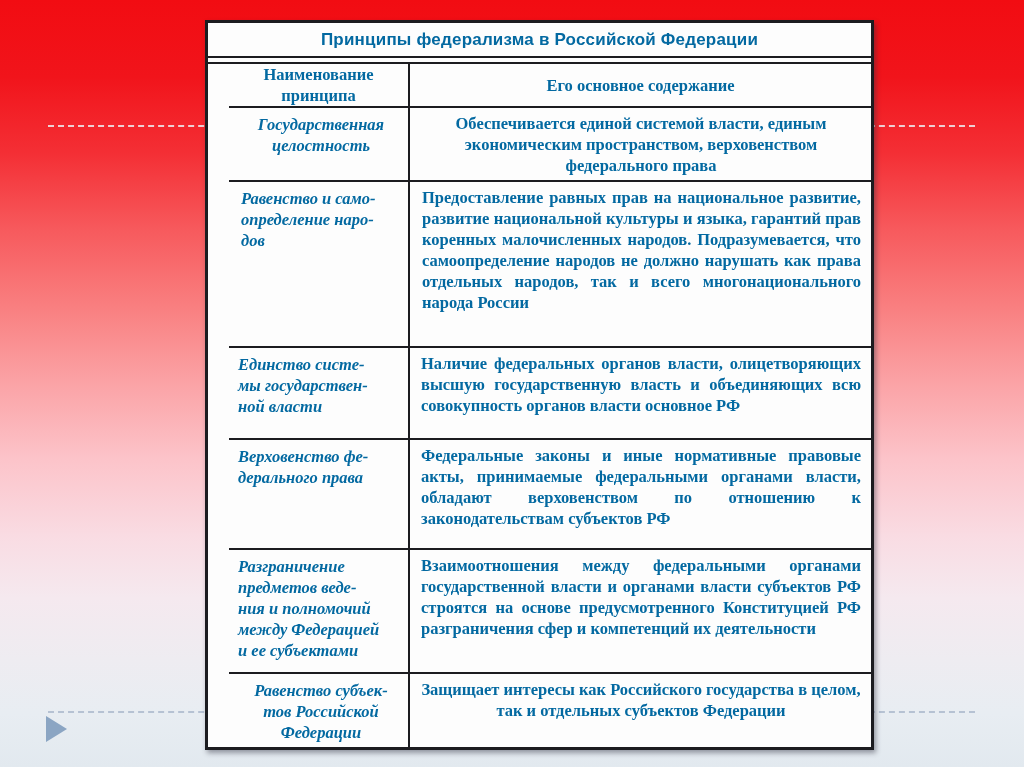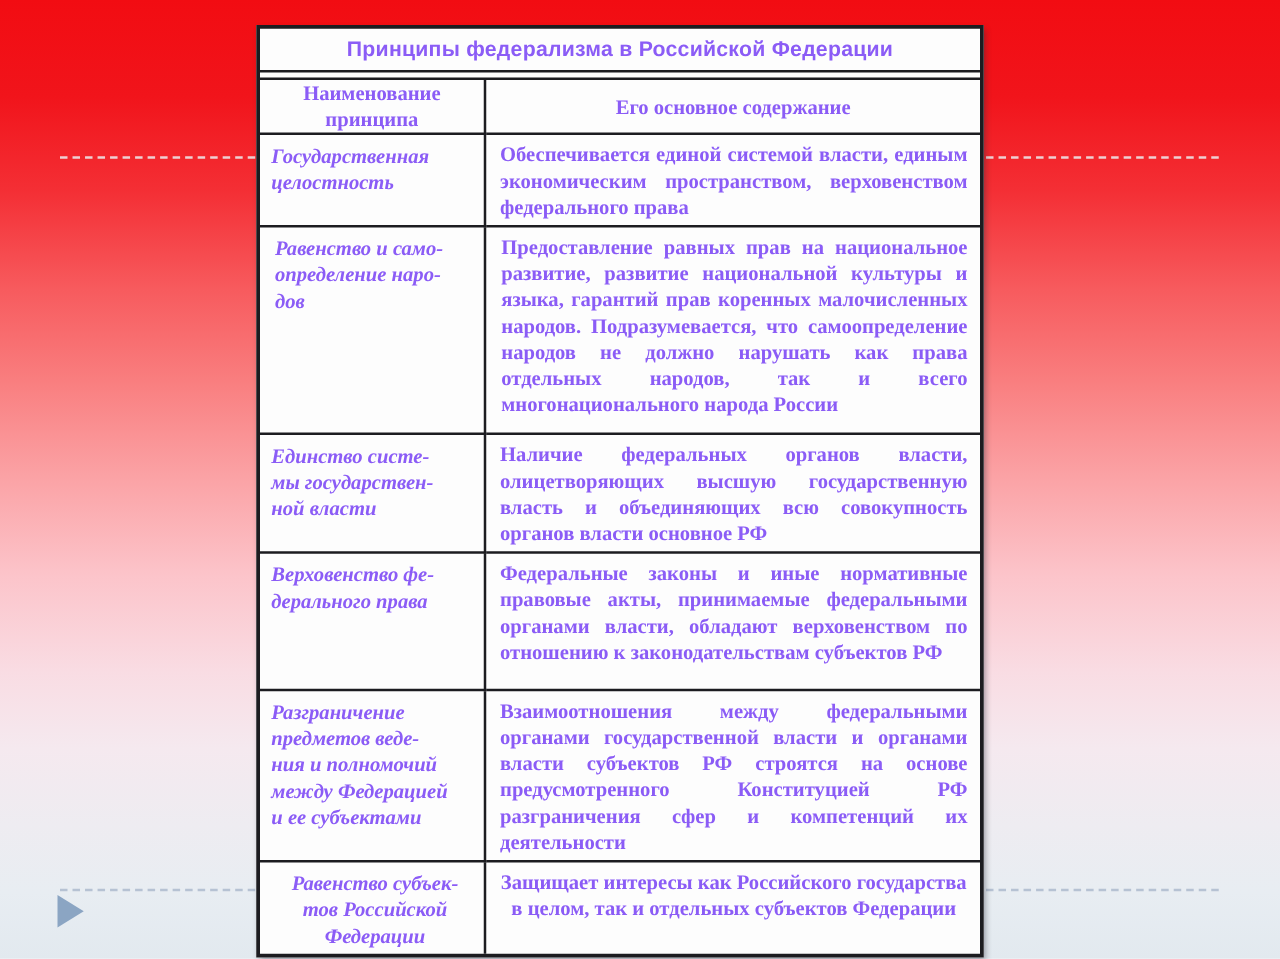--- a/index.html
+++ b/index.html
@@ -24,35 +24,35 @@
   .triangle {
     position: absolute; left: 46px; top: 716px; z-index: 1;
     width: 0; height: 0;
     border-left: 21px solid #8ba5c3;
     border-top: 13px solid transparent;
     border-bottom: 13px solid transparent;
   }
 
   
   .sheet {
-    position: absolute; left: 205px; top: 20px; width: 582px; z-index: 2;
+    position: absolute; left: 205px; top: 20px; width: 669px; z-index: 2;
     background: #fdfdfd; border: 3px solid #1c1c20;
     box-shadow: 2px 3px 5px rgba(45,45,60,0.45);
     box-sizing: border-box;
-    color: #8b5cf6;
+    color: #0369a1;
   }
   .title {
     height: 33px; display: flex; align-items: center; justify-content: center;
     border-bottom: 2px solid #1c1c20;
     font-family: "Liberation Sans", "DejaVu Sans", sans-serif;
     font-weight: bold; font-size: 17px; letter-spacing: 0.2px;
   }
   .rule-gap { height: 4px; border-bottom: 2px solid #1c1c20; }
 
-  .grid { display: grid; grid-template-columns: 181px 1fr; }
+  .grid { display: grid; grid-template-columns: 181px 1fr; margin-left: 21px; }
   .cell {
     border-bottom: 2px solid #1c1c20;
     box-sizing: border-box;
     font-size: 16.5px; line-height: 21px; font-weight: bold;
   }
   .col-name { border-right: 2px solid #1c1c20; }
   .row-last { border-bottom: none; }
 
   .hcell {
     display: flex; align-items: center; justify-content: center;
@@ -60,21 +60,21 @@
   }
   .name {
     font-style: italic; white-space: pre-line;
     padding: 6px 4px 4px 9px;
   }
   .content {
     text-align: justify;
     padding: 5px 10px 4px 11px;
   }
 
-  .r1 { min-height: 74px; }
+  .r1 { min-height: 74px; text-align: center; }
   .r2 { min-height: 166px; padding-left: 12px; }
   .r3 { min-height: 92px; }
   .r4 { min-height: 110px; }
   .r5 { min-height: 124px; }
   .r6 { min-height: 72px; text-align: center; }
 </style>
 </head>
 <body>
 
 <div class="slide">

